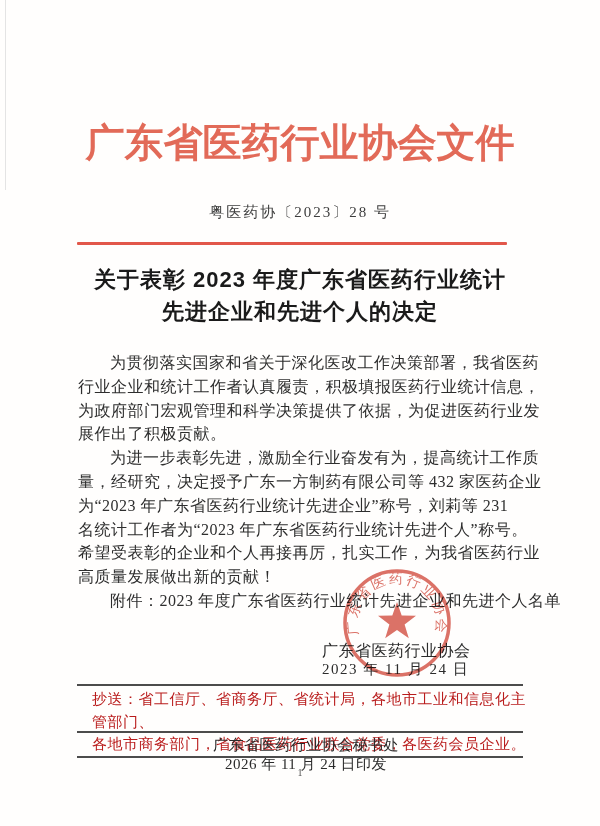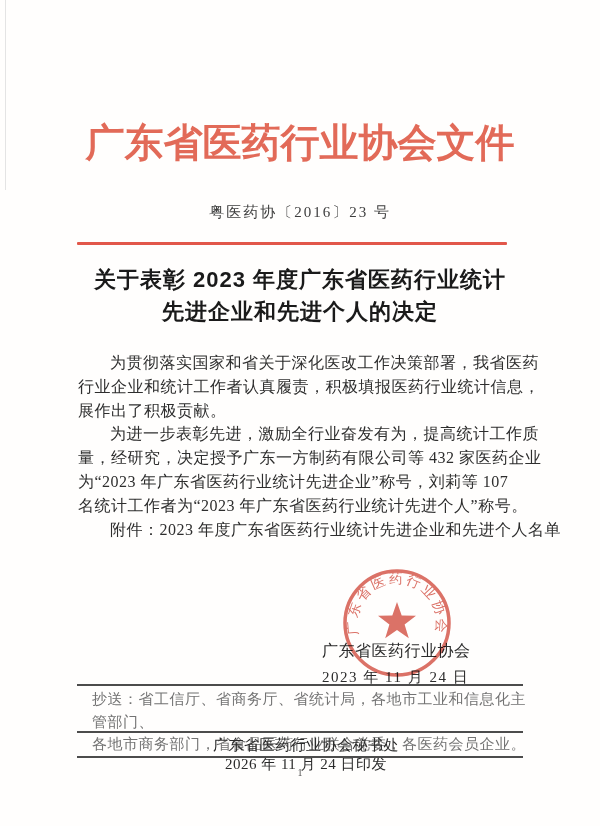--- a/index.html
+++ b/index.html
@@ -45,37 +45,37 @@
     font-size:16px; line-height:23.8px; color:#2e2e2e;
     letter-spacing:0.5px;
   }
   .body-text .line { white-space:nowrap; }
   .indent { padding-left:32px; }
   .signature {
     position:absolute; top:641px; left:322px;
     font-size:16px; color:#2c2c2c;
   }
   .signature .org { letter-spacing:0.5px; line-height:19px; }
-  .signature .date { margin-top:8px; font-size:15px; letter-spacing:1.5px; line-height:19px; }
+  .signature .date { margin-top:0; font-size:15px; letter-spacing:1.5px; line-height:19px; }
   .seal {
     position:absolute; left:336px; top:562px;
     width:122px; height:126px;
     mix-blend-mode:multiply; opacity:0.78;
     pointer-events:none;
   }
   .footer-rule {
     position:absolute; left:77px; width:446px; height:2px;
     background:#4c4c4c;
   }
   .rule-1 { top:684px; }
   .rule-2 { top:731px; }
   .rule-3 { top:756px; }
   .cc-block {
     position:absolute; top:688px; left:92px; width:436px;
-    font-size:15px; line-height:22.5px; color:#737373;
+    font-size:15px; line-height:22.5px; color:#b91c1c;
     letter-spacing:0.5px;
   }
   .issuer-row {
     position:absolute; top:736px; left:92px; right:80px;
     display:flex; justify-content:flex-end; align-items:center;
     font-size:15px; color:#2b2b2b; letter-spacing:0.5px;flex-direction:column;
   }
   .page-number {
     position:absolute; top:767px; left:0; right:0;
     text-align:center; font-size:10px; color:#555;
@@ -83,37 +83,40 @@
 </style>
 </head>
 <body>
 
 <div class="page">
 
   <div class="scan-artifact"></div>
 
   <div class="header-title">广东省医药行业协会文件</div>
 
-  <div class="doc-number">粤医药协〔2016〕23 号</div>
+  <div class="doc-number">粤医药协〔2023〕28 号</div>
 
   <div class="red-rule"></div>
 
   <div class="doc-title">
     <div>关于表彰 2023 年度广东省医药行业统计</div>
     <div>先进企业和先进个人的决定</div>
   </div>
 
   <div class="body-text">
     <div class="line indent">为贯彻落实国家和省关于深化医改工作决策部署，我省医药</div>
     <div class="line">行业企业和统计工作者认真履责，积极填报医药行业统计信息，</div>
+    <div class="line">为政府部门宏观管理和科学决策提供了依据，为促进医药行业发</div>
     <div class="line">展作出了积极贡献。</div>
     <div class="line indent">为进一步表彰先进，激励全行业奋发有为，提高统计工作质</div>
     <div class="line">量，经研究，决定授予广东一方制药有限公司等 432 家医药企业</div>
-    <div class="line">为“2023 年广东省医药行业统计先进企业”称号，刘莉等 107</div>
+    <div class="line">为“2023 年广东省医药行业统计先进企业”称号，刘莉等 231</div>
     <div class="line">名统计工作者为“2023 年广东省医药行业统计先进个人”称号。</div>
+    <div class="line">希望受表彰的企业和个人再接再厉，扎实工作，为我省医药行业</div>
+    <div class="line">高质量发展做出新的贡献！</div>
     <div class="line indent">附件：2023 年度广东省医药行业统计先进企业和先进个人名单</div>
   </div>
 
   <div class="signature">
     <div class="org">广东省医药行业协会</div>
     <div class="date">2023 年 11 月 24 日</div>
   </div>
 
   <svg class="seal" viewBox="0 0 122 126" xmlns="http://www.w3.org/2000/svg">
     <circle cx="61" cy="61" r="52" fill="none" stroke="#d14a3d" stroke-width="3.5"></circle>

